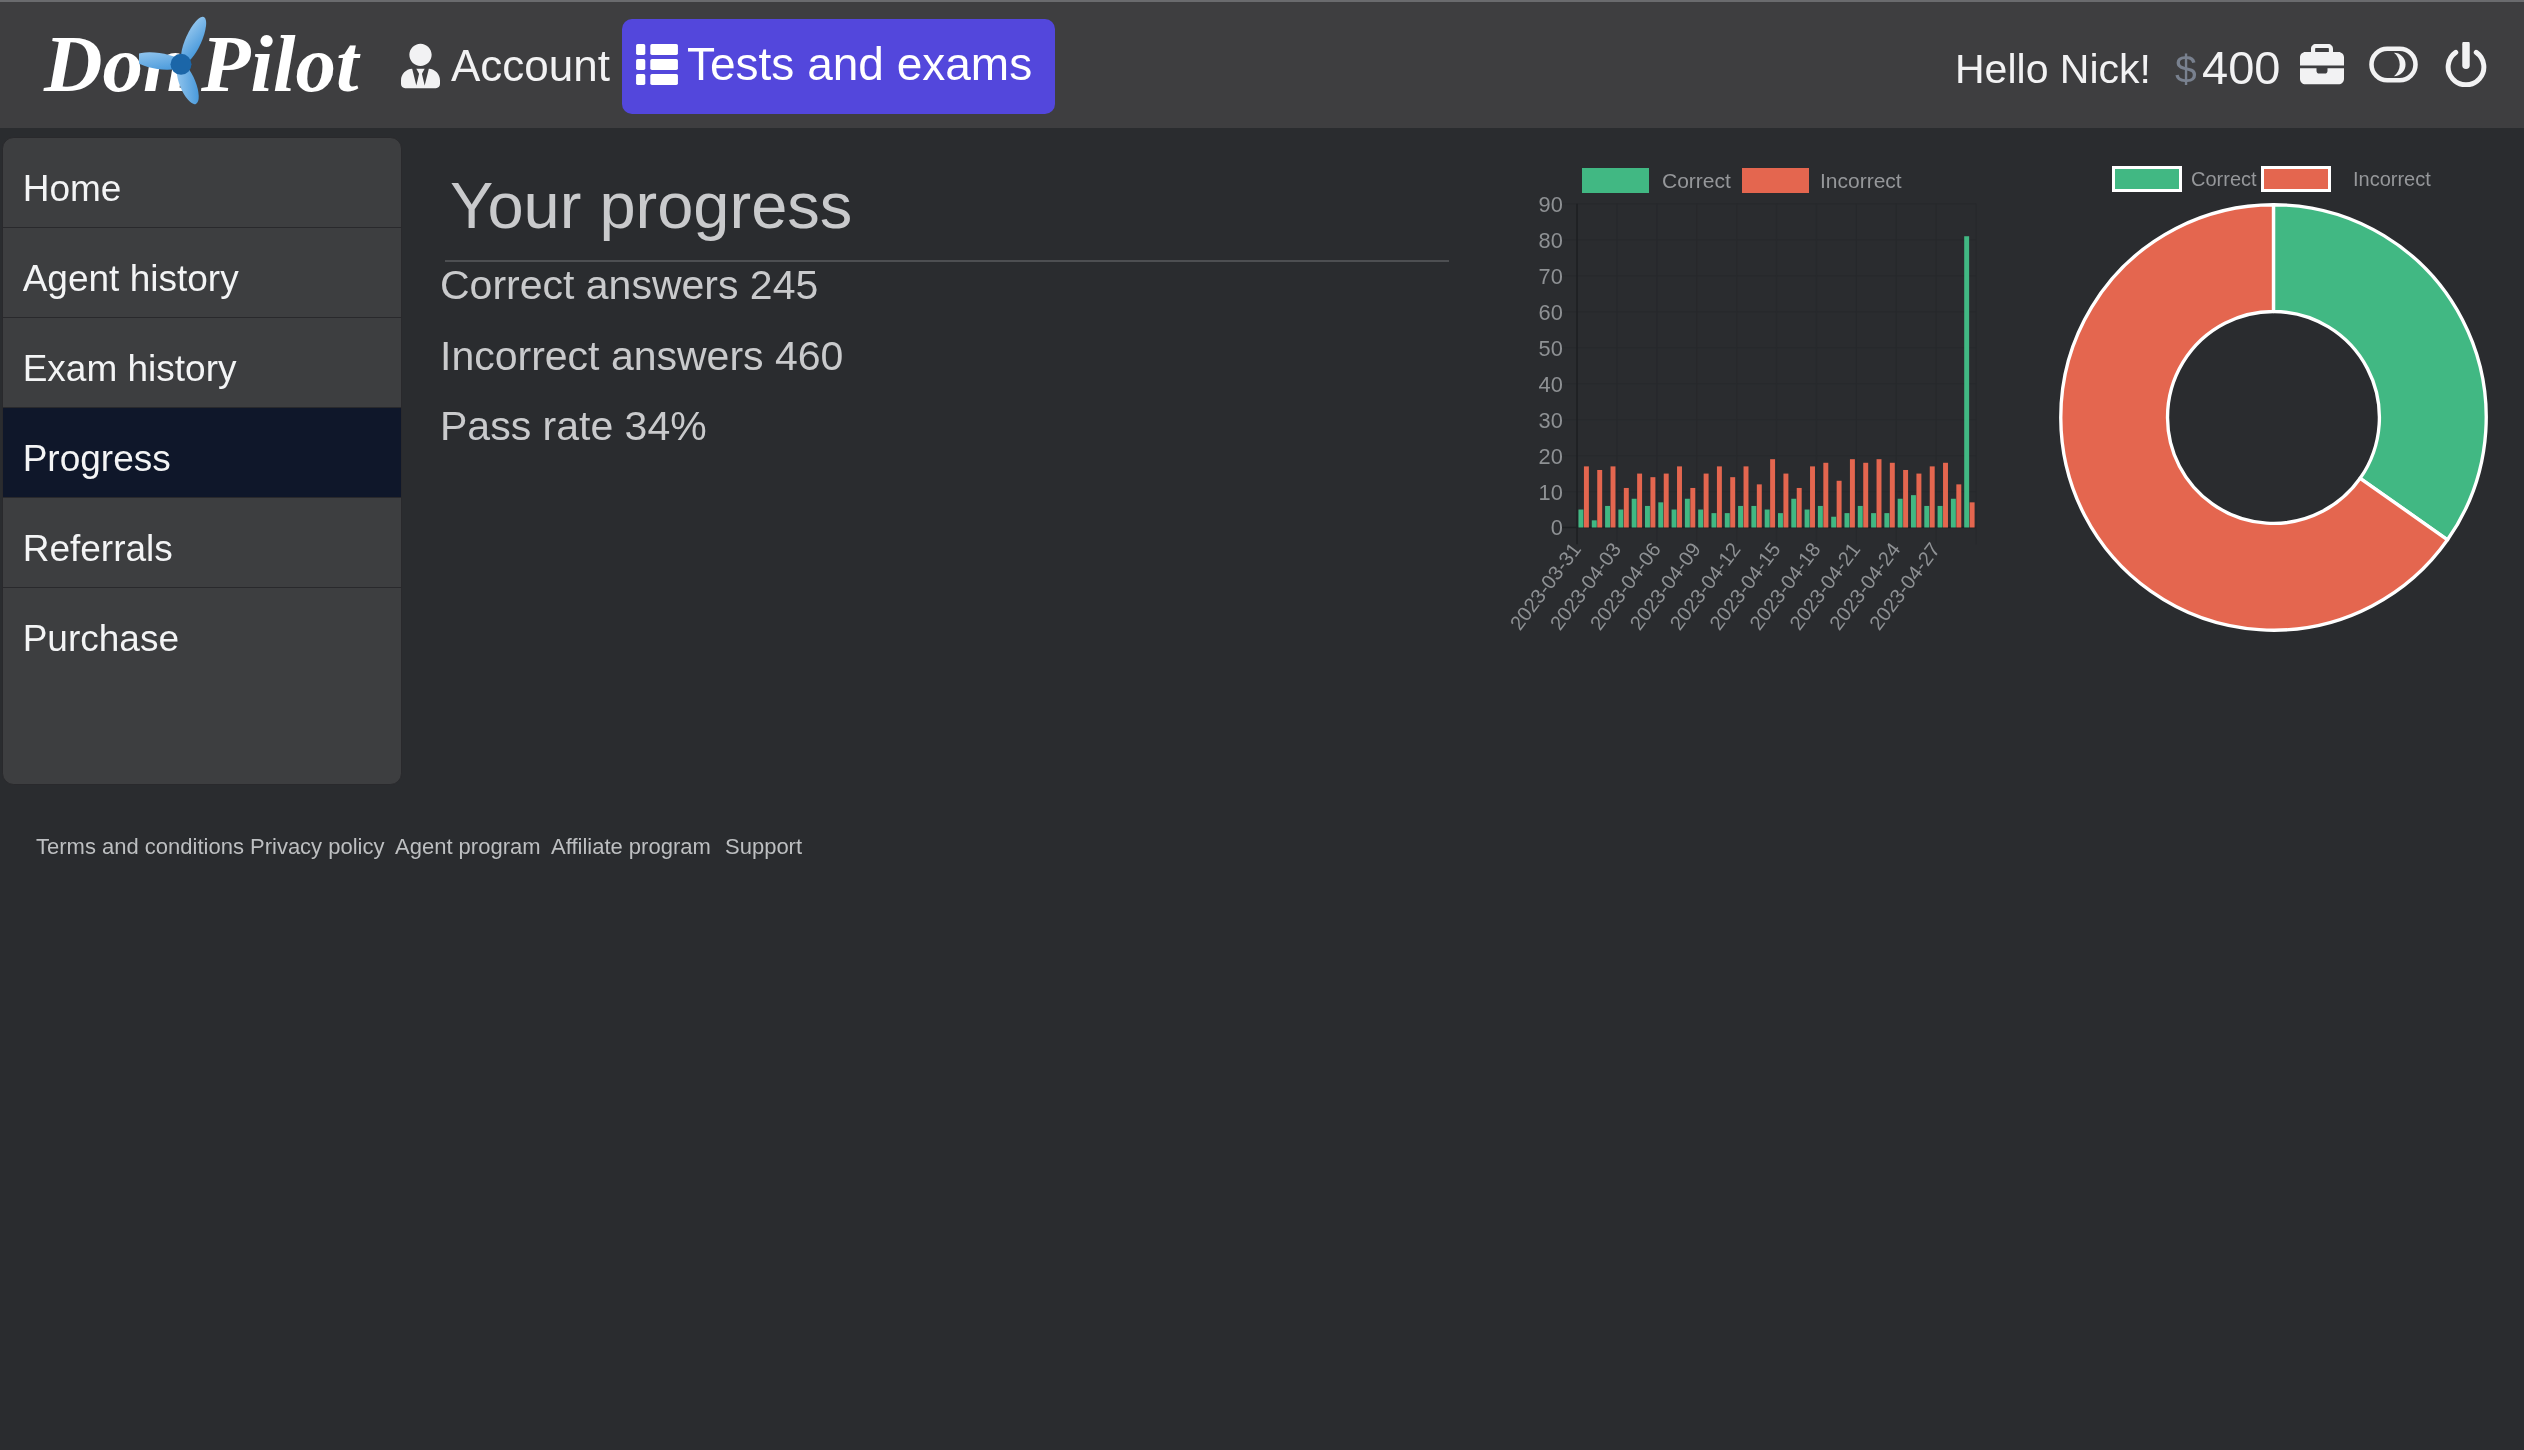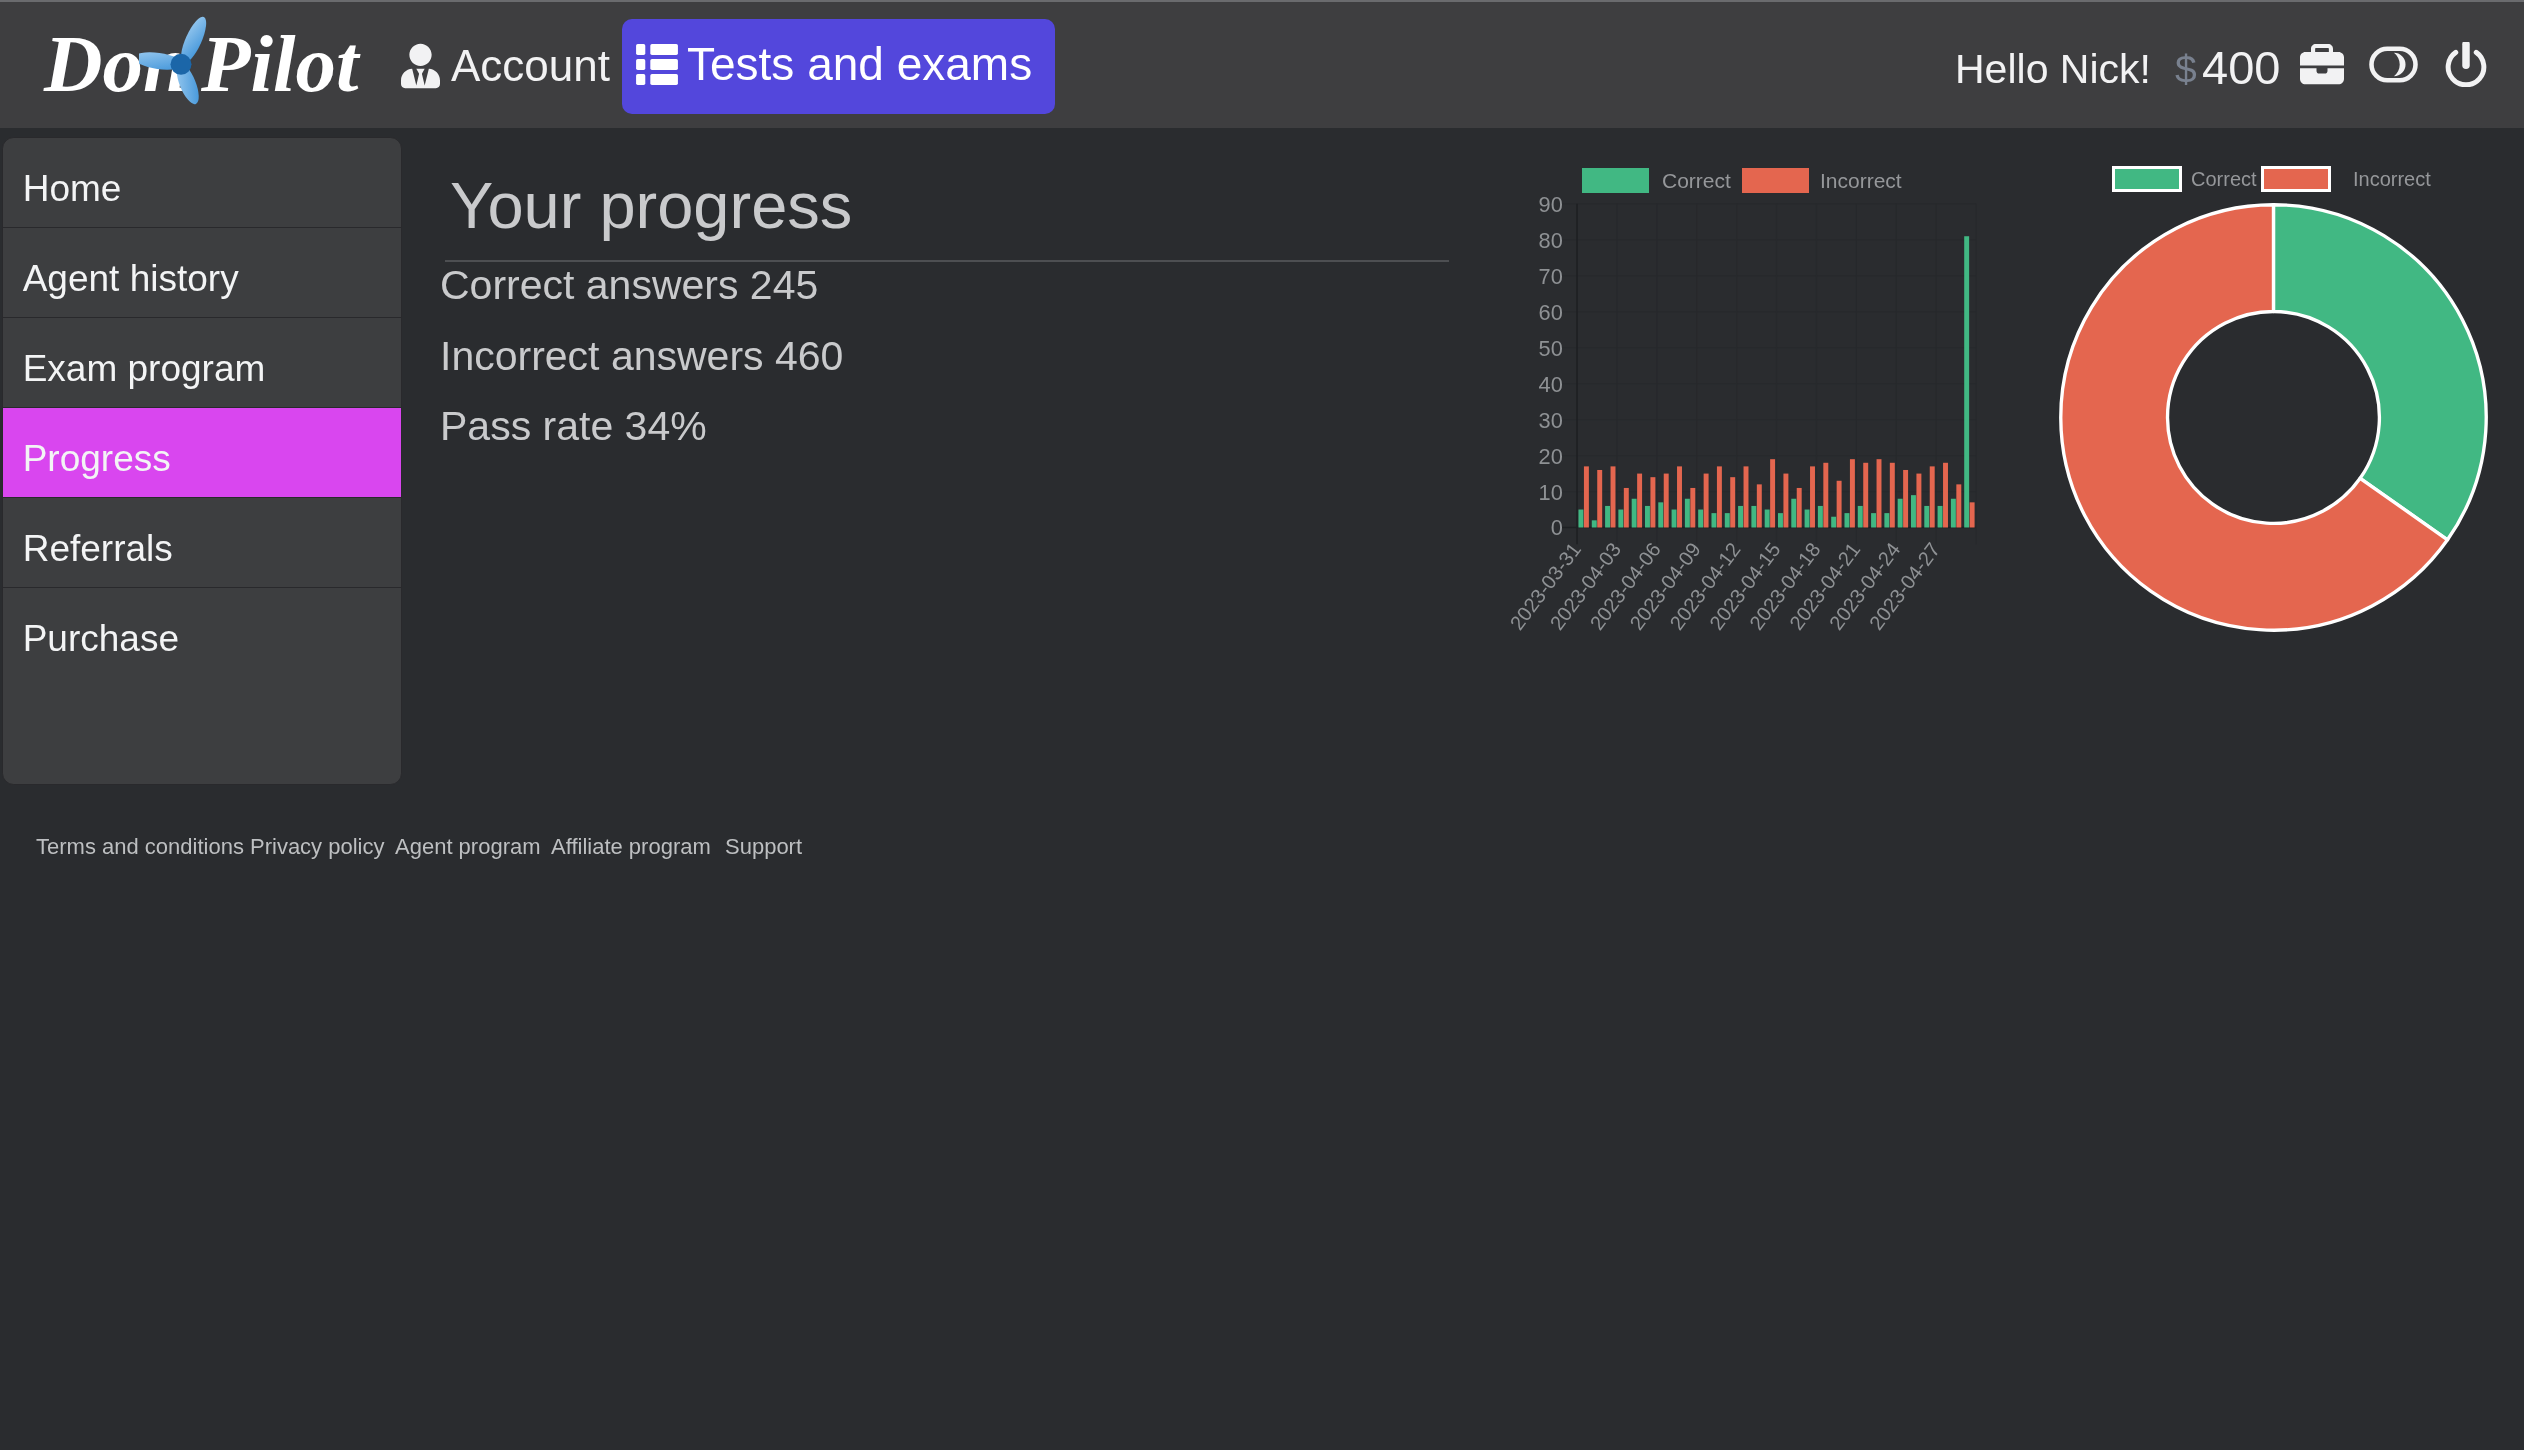--- a/index.html
+++ b/index.html
@@ -17,21 +17,21 @@
   .nav-btn-text { left:687px; top:41px; font-size:46px; color:#ffffff; line-height:1; }
 
   .hello { left:1955px; top:49px; font-size:41px; color:#f2f2f3; line-height:1; }
   .dollar { left:2175px; top:50px; font-size:39px; color:#79818f; line-height:1; }
   .coins { left:2202px; top:44px; font-size:47px; color:#f2f2f3; line-height:1; }
 
   .menu { left:1.7px; top:137px; width:400px; height:648px; background:#3d3e40; border:1.7px solid #29292c; border-radius:11.7px; overflow:hidden; }
   .mi { position:relative; height:90px; border-bottom:1.7px solid #29292c;padding-left:40px; }
   .mi:last-child { border-bottom:none; }
   .mi span { position:absolute; left:20px; top:32px; font-size:37px; line-height:1; color:#f3f4f5; }
-  .mi.sel { background:#d946ef; }
+  .mi.sel { background:#0f172a; }
 
   .h1 { left:450px; top:173px; font-size:65px; color:#c9cacc; line-height:1; }
   .hr { left:445px; top:260px; width:1004px; height:1.7px; background:#4d4f52; }
   .pline { left:440px; font-size:41px; color:#c9cacc; line-height:1; }
 
   .footer-link { top:836px; font-size:22px; color:#bdbfc1; line-height:1; }
 </style>
 </head>
 <body>
 <div class="abs topstrip"></div>
@@ -88,21 +88,21 @@
 </svg>
 
 <div class="abs menu">
   <div class="mi">
       <span>Home</span>
     </div>
   <div class="mi">
       <span>Agent history</span>
     </div>
   <div class="mi">
-      <span>Exam program</span>
+      <span>Exam history</span>
     </div>
   <div class="mi sel">
       <span>Progress</span>
     </div>
   <div class="mi">
       <span>Referrals</span>
     </div>
   <div class="mi">
       <span>Purchase</span>
     </div>

